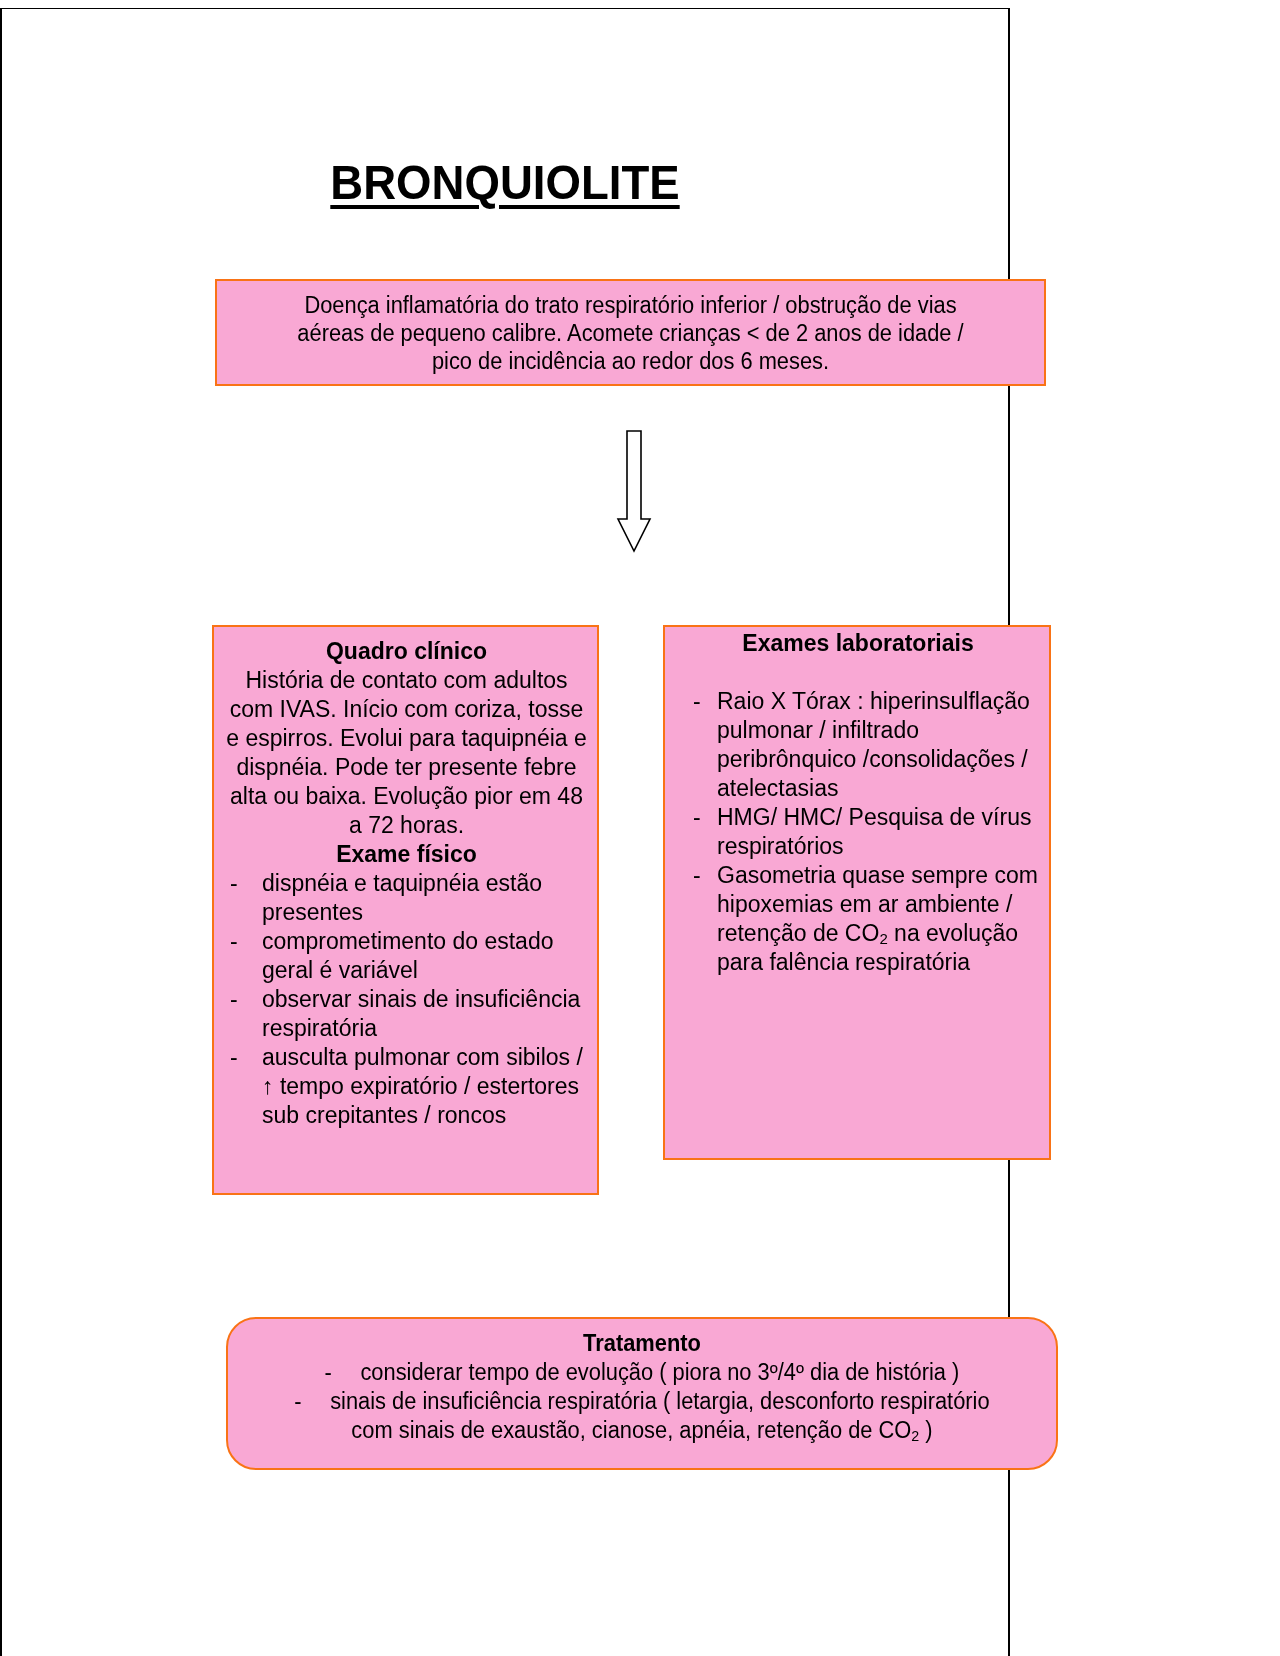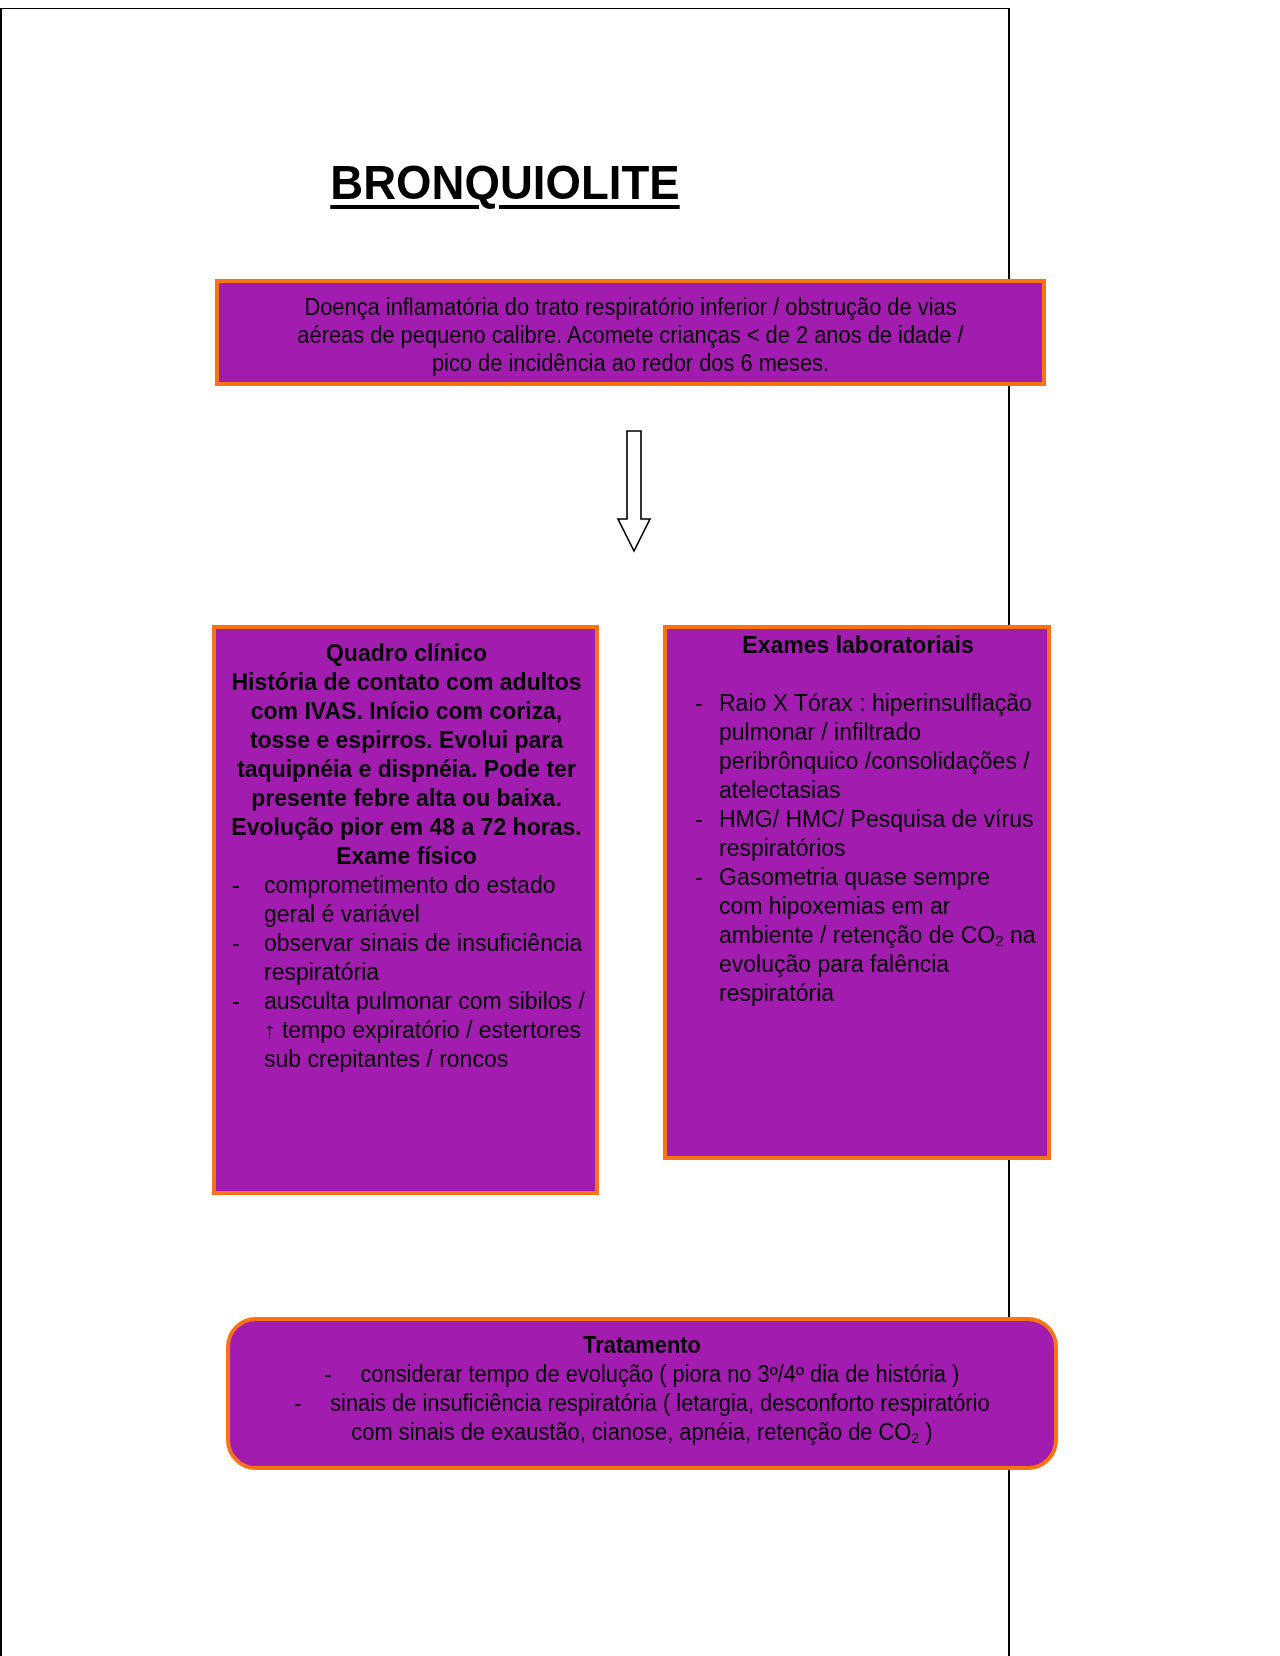--- a/index.html
+++ b/index.html
@@ -34,23 +34,23 @@
       font-size: 49px;
       font-weight: bold;
       letter-spacing: 0px;
       text-decoration: underline;
       text-decoration-thickness: 4px;
       text-underline-offset: 6px;
       transform: scaleX(0.93);
     }
     .box {
       position: absolute;
-      border: 4px solid #f97316;
+      border: 2px solid #f97316;
       box-sizing: border-box;
-      background: #a21caf;
+      background: #f9a8d4;
     }
     .intro {
       left: 213px; top: 270px;
       width: 831px; height: 107px;
       text-align: center;
       font-size: 23px;
       line-height: 28px;
       padding-top: 10px;
     }
     .intro .line { display: block; }
@@ -85,21 +85,20 @@
     }
     .treatment .inner { transform: scaleX(0.95); transform-origin: center; }
     .heading {
       font-weight: bold;
       text-align: center;
       display: block;
     }
     .center-text {
       text-align: center;
       display: block;
-      font-weight: bold;
     }
     .list {
       margin: 0; padding: 0;
       list-style: none;
     }
     .list li {
       position: relative;
       padding-left: 36px;
     }
     .list li .dash {
@@ -130,21 +129,21 @@
 
   <svg class="arrow" viewBox="0 0 36 124" xmlns="http://www.w3.org/2000/svg">
     <polygon points="11,2 25,2 25,90 34,90 18,122 2,90 11,90" fill="#fff" stroke="#000" stroke-width="1.6" stroke-linejoin="miter"></polygon>
   </svg>
 
   <div class="box clinical">
     <span class="heading">Quadro clínico</span>
     <span class="center-text">História de contato com adultos com IVAS.  Início com coriza, tosse e espirros.  Evolui para taquipnéia e dispnéia.  Pode ter presente febre alta ou baixa. Evolução pior em 48 a 72 horas.</span>
     <span class="heading">Exame físico</span>
     <ul class="list">
-      <li><span class="dash">-</span></li>
+      <li><span class="dash">-</span><span>dispnéia e taquipnéia estão presentes</span></li>
       <li><span class="dash">-</span><span>comprometimento do estado geral é variável</span></li>
       <li><span class="dash">-</span><span>observar sinais de insuficiência respiratória</span></li>
       <li><span class="dash">-</span><span>ausculta pulmonar com sibilos / ↑ tempo expiratório / estertores sub crepitantes / roncos</span></li>
     </ul>
   </div>
 
   <div class="box labs">
     <span class="heading">Exames laboratoriais</span>
     <div class="spacer"></div>
     <ul class="list">

